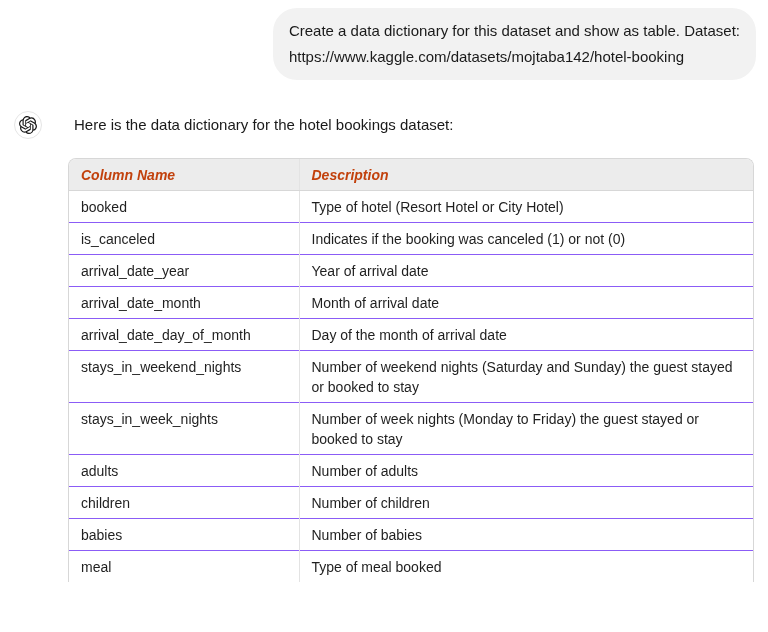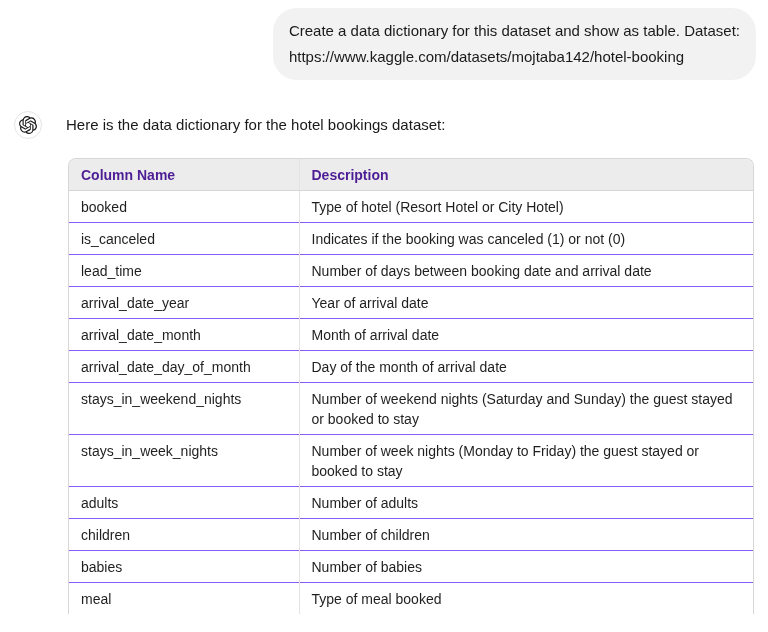--- a/index.html
+++ b/index.html
@@ -38,21 +38,21 @@
     border: 1px solid #e5e5e5;
     background: #ffffff;
     display: flex;
     align-items: center;
     justify-content: center;
   }
   .assistant-avatar svg { width: 18px; height: 18px; fill: #171717; }
 
   .assistant-text {
     position: absolute;
-    left: 66px;
+    left: 74px;
     top: 112px;
     font-size: 15px;
     line-height: 26px;
     color: #1a1a1a;
   }
 
   
   .table-wrap {
     position: absolute;
     left: 68px;
@@ -73,21 +73,22 @@
   table.data-dict th, table.data-dict td {
     text-align: left;
     vertical-align: top;
     padding: 5.5px 12px;
     font-weight: 400;
   }
   table.data-dict thead th {
     background: #ececec;
     font-weight: 600;
     border-bottom: 1px solid #d7d7d7;
-    color: #4c1d95;
+    color: #c2410c;
+    font-style: italic;
   }
   table.data-dict th:first-child, table.data-dict td:first-child {
     width: 230px;
     border-right: 1px solid #e3e3e3;
   }
   table.data-dict tbody tr + tr td { border-top: 1px solid #8b5cf6; }
 </style>
 </head>
 <body>
 
@@ -118,24 +119,20 @@
   <tr>
     <td>booked</td>
     <td>Type of hotel (Resort Hotel or City Hotel)</td>
   </tr>
 
   <tr>
     <td>is_canceled</td>
     <td>Indicates if the booking was canceled (1) or not (0)</td>
   </tr>
 
-  <tr>
-    <td>lead_time</td>
-    <td>Number of days between booking date and arrival date</td>
-  </tr>
 
   <tr>
     <td>arrival_date_year</td>
     <td>Year of arrival date</td>
   </tr>
 
   <tr>
     <td>arrival_date_month</td>
     <td>Month of arrival date</td>
   </tr>

